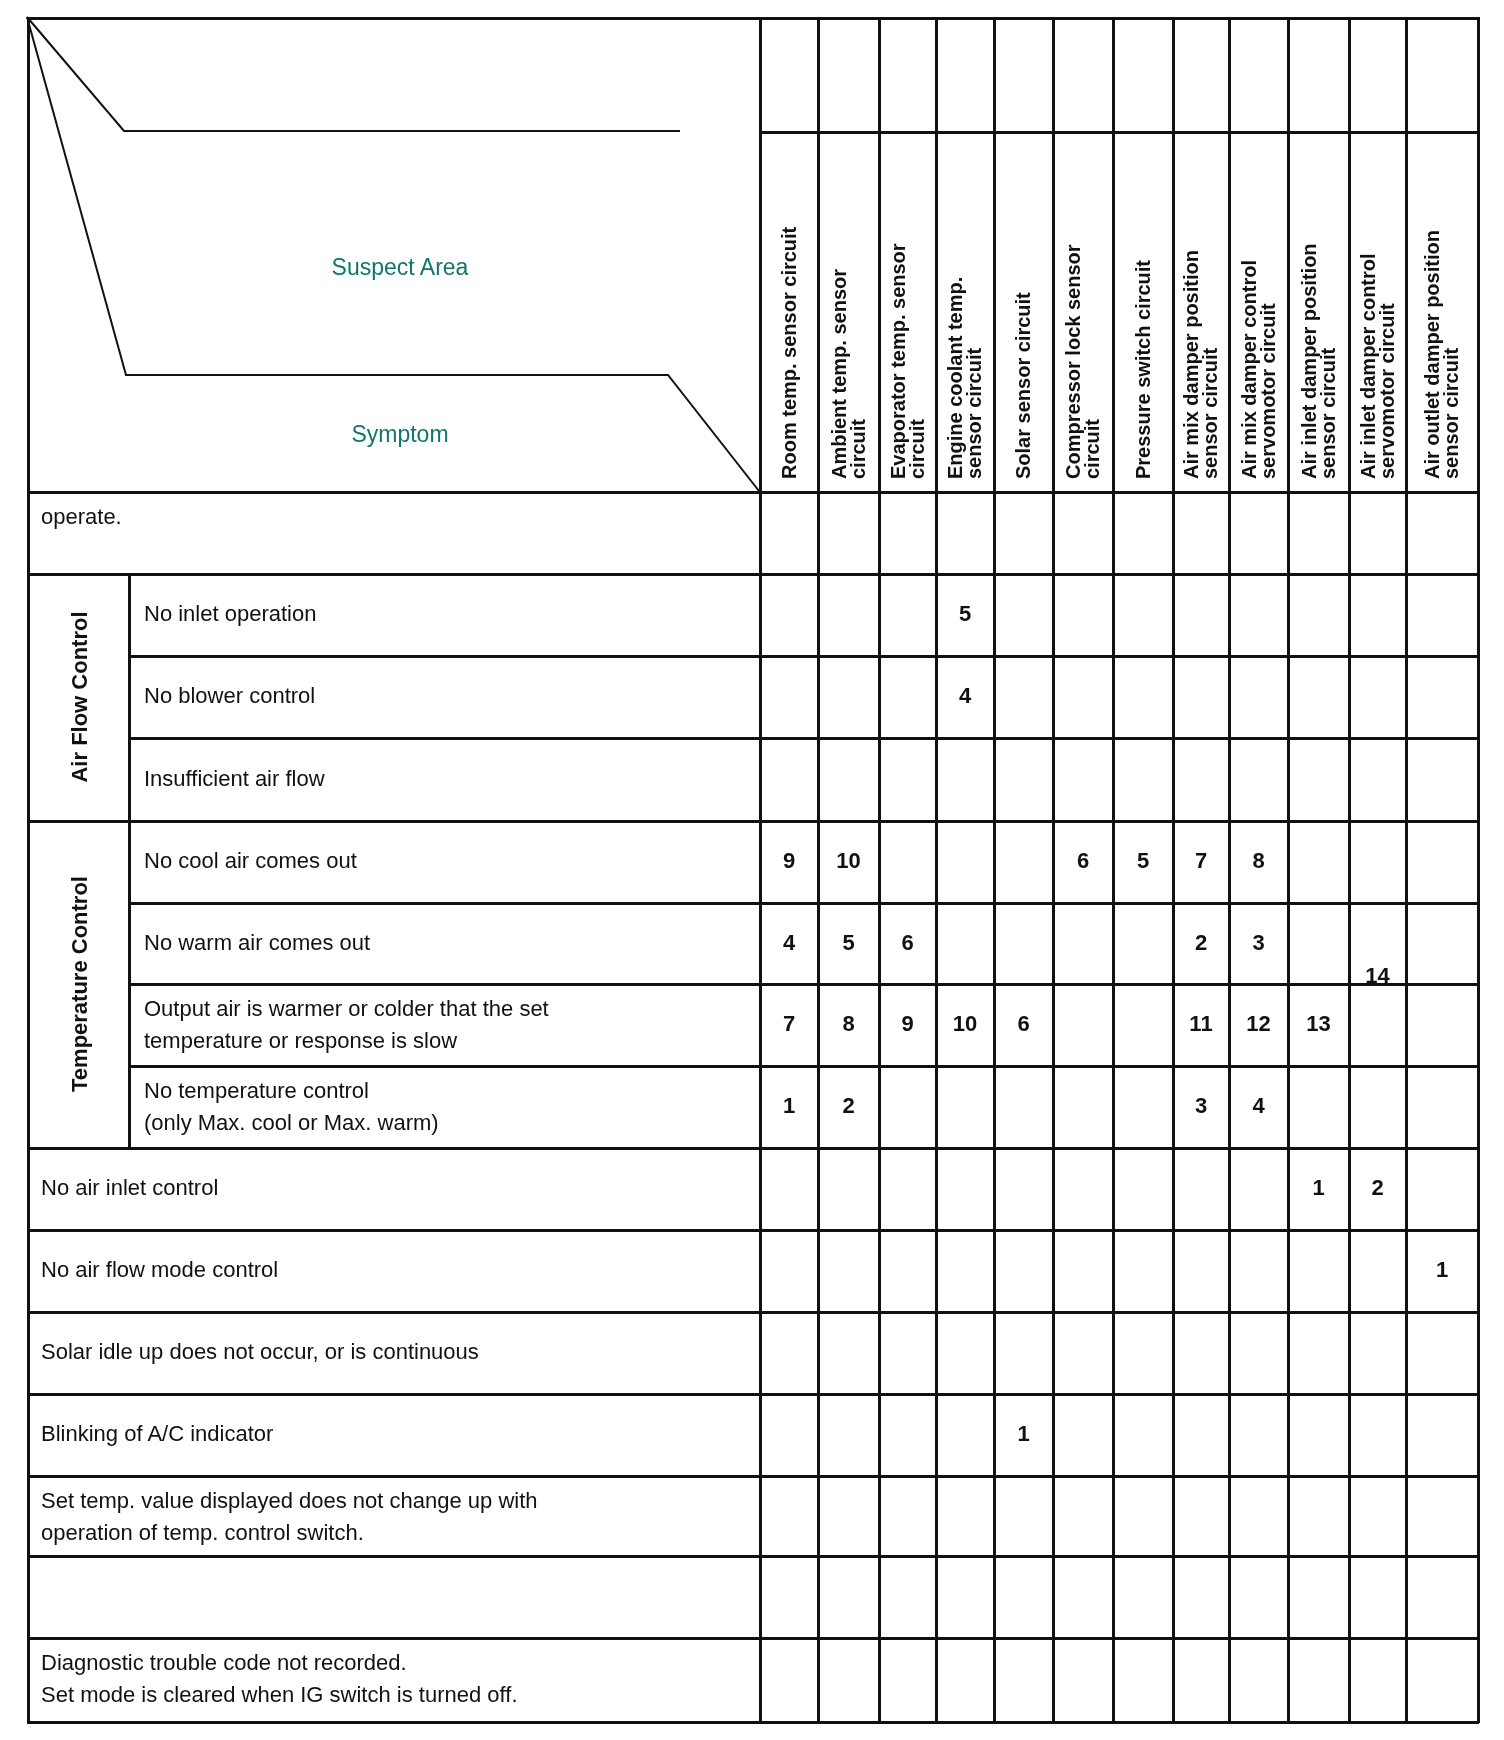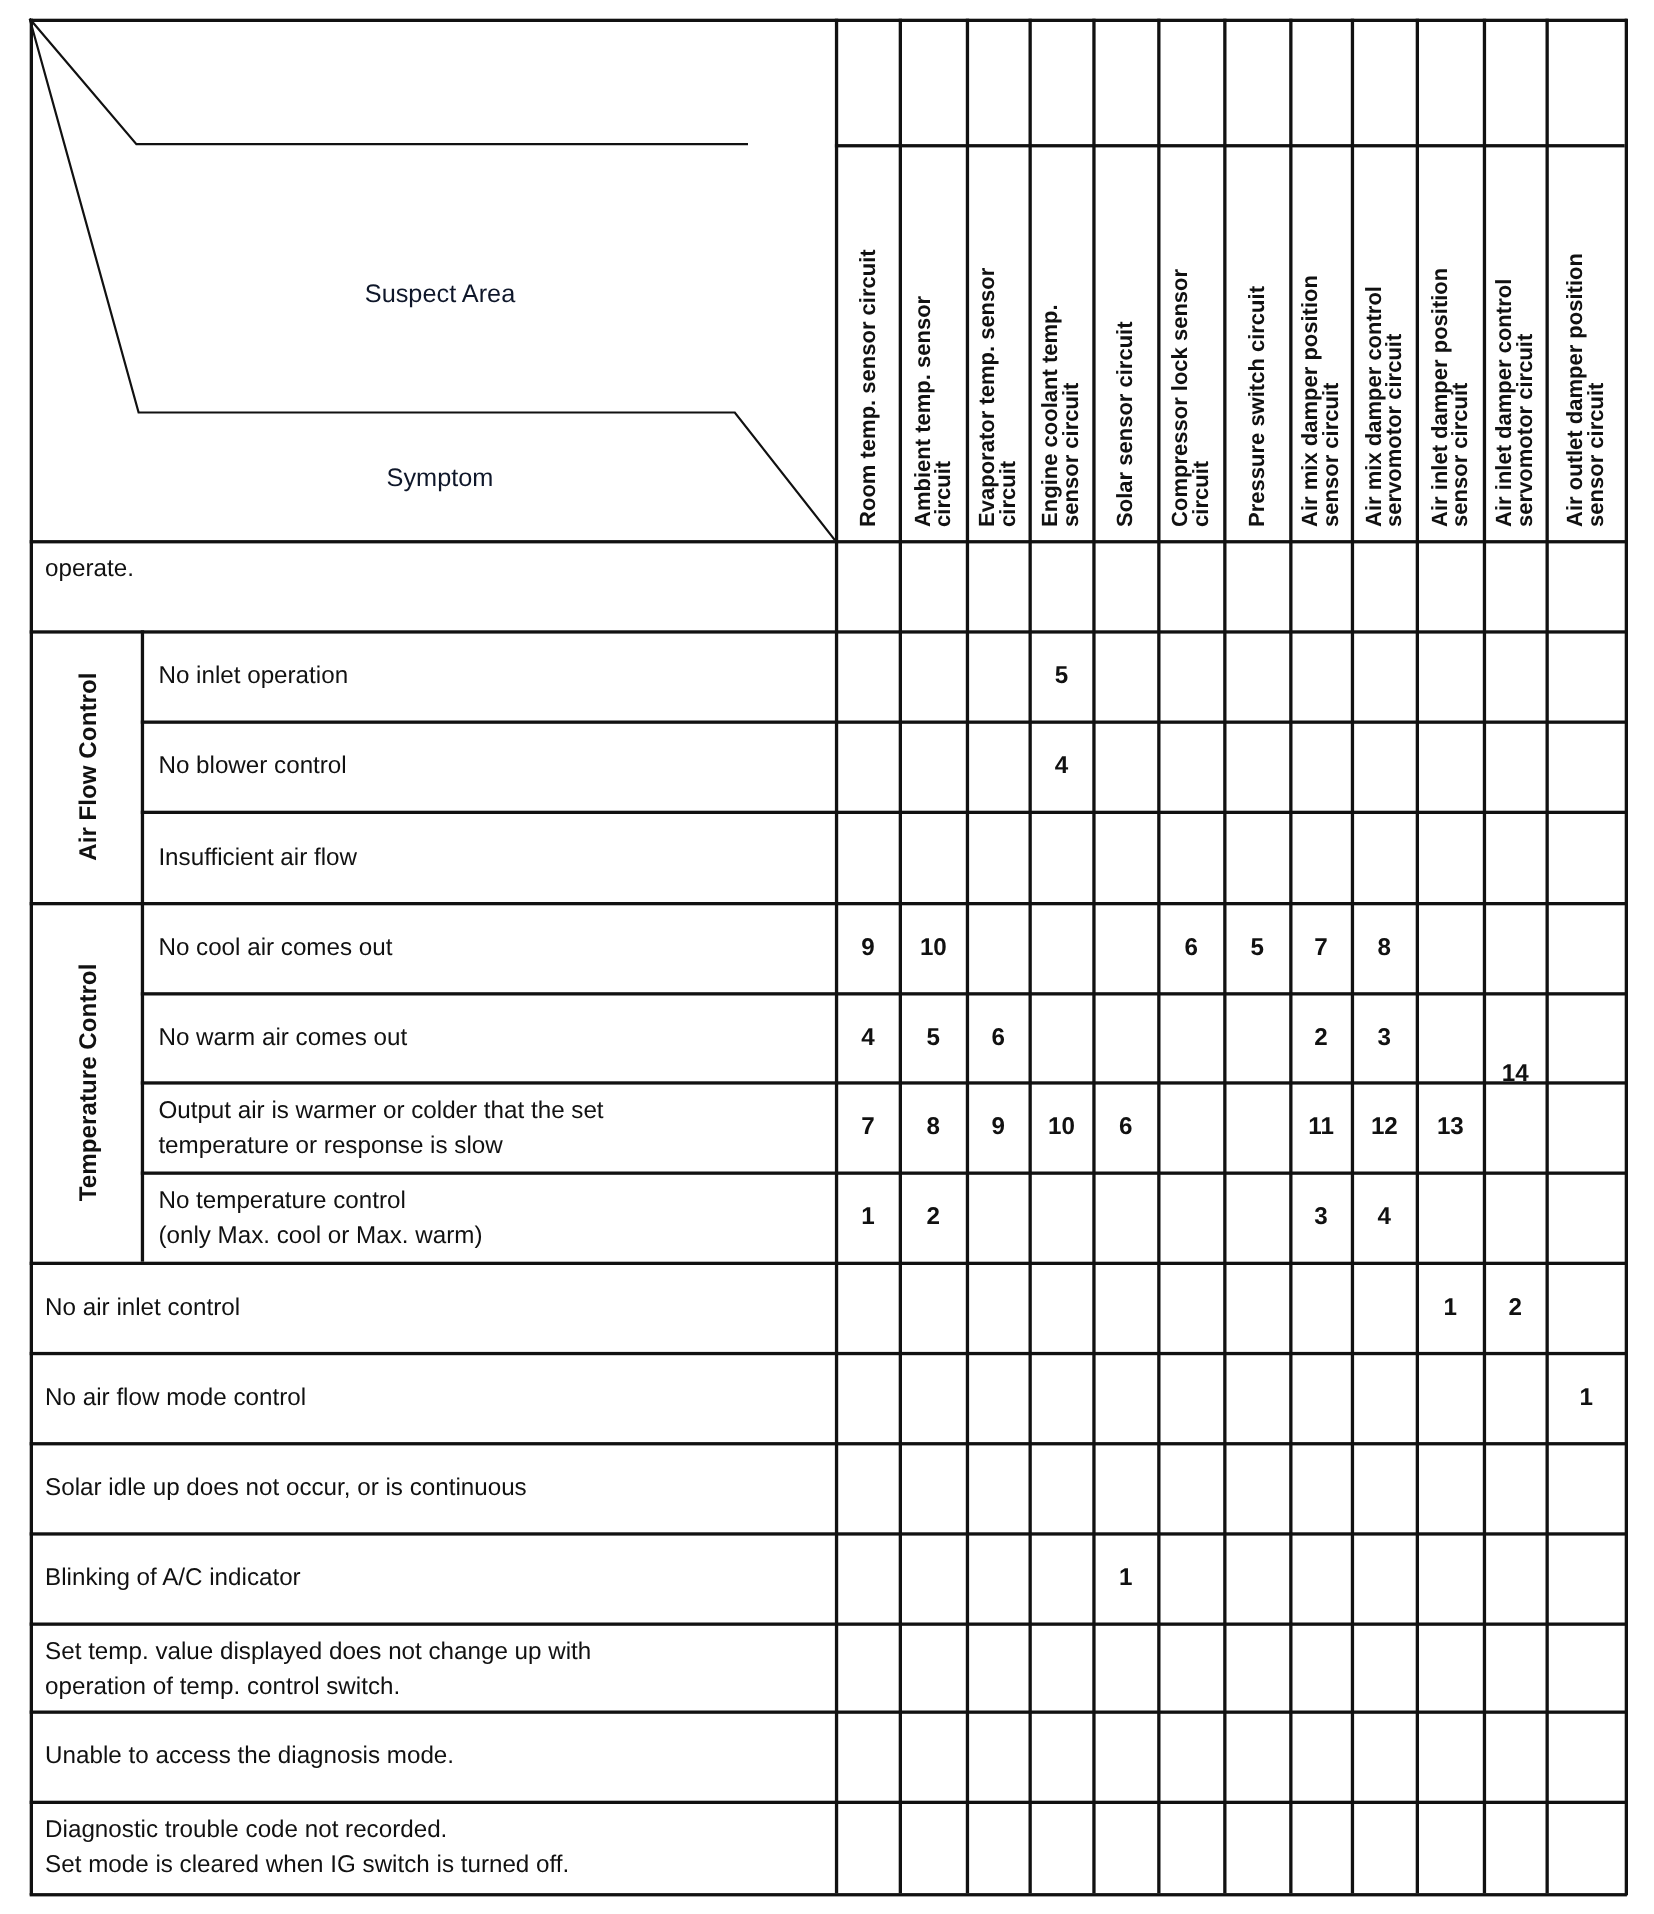--- a/index.html
+++ b/index.html
@@ -3,21 +3,21 @@
 <meta charset="utf-8">
 <style>
   html, body { margin: 0; padding: 0; background: #ffffff; }
   body { width: 1504px; height: 1740px; position: relative; font-family: "Liberation Sans", sans-serif; color: #111; }
   #sheet { position: absolute; left: 0; top: 0; width: 1504px; height: 1740px; }
   .hline, .vline { position: absolute; background: #111; }
   .cell-text { position: absolute; font-size: 22px; line-height: 32px; color: #111; white-space: nowrap; }
   .num { position: absolute; font-size: 22px; font-weight: bold; text-align: center; color: #111; transform: translate(-50%, -50%); }
   .colhead { position: absolute; font-size: 20px; font-weight: bold; line-height: 19px; color: #111; transform-origin: 0 0; transform: rotate(-90deg); white-space: nowrap; }
   .group-label { position: absolute; font-size: 22px; font-weight: bold; color: #111; transform: translate(-50%, -50%) rotate(-90deg); white-space: nowrap; }
-  .hdr-label { position: absolute; font-size: 23px; color: #0f172a; transform: translateX(-50%); white-space: nowrap; }
+  .hdr-label { position: absolute; font-size: 23px; color: #0f766e; transform: translateX(-50%); white-space: nowrap; }
   svg.diag { position: absolute; left: 0; top: 0; }
 </style>
 </head>
 <body>
 
 <div id="sheet">
   <svg class="diag" width="1504" height="1740">
     <polyline points="27,17 124,131 680,131" fill="none" stroke="#111" stroke-width="2"></polyline>
     <polyline points="27,17 126,375 668,375 759,491" fill="none" stroke="#111" stroke-width="2"></polyline>
   </svg>
@@ -296,23 +296,20 @@
     <div class="num" style="left: 907.5px; top: 1515px;"></div>
     <div class="num" style="left: 965px; top: 1515px;"></div>
     <div class="num" style="left: 1023.5px; top: 1515px;"></div>
     <div class="num" style="left: 1083px; top: 1515px;"></div>
     <div class="num" style="left: 1143px; top: 1515px;"></div>
     <div class="num" style="left: 1201px; top: 1515px;"></div>
     <div class="num" style="left: 1258.5px; top: 1515px;"></div>
     <div class="num" style="left: 1318.5px; top: 1515px;"></div>
     <div class="num" style="left: 1377.5px; top: 1515px;"></div>
     <div class="num" style="left: 1442px; top: 1515px;"></div>
-    <div class="cell-text" style="left: 41px; top: 1580px;">
-      <div>Unable to access the diagnosis mode.</div>
-    </div>
     <div class="num" style="left: 789px; top: 1596px;"></div>
     <div class="num" style="left: 848.5px; top: 1596px;"></div>
     <div class="num" style="left: 907.5px; top: 1596px;"></div>
     <div class="num" style="left: 965px; top: 1596px;"></div>
     <div class="num" style="left: 1023.5px; top: 1596px;"></div>
     <div class="num" style="left: 1083px; top: 1596px;"></div>
     <div class="num" style="left: 1143px; top: 1596px;"></div>
     <div class="num" style="left: 1201px; top: 1596px;"></div>
     <div class="num" style="left: 1258.5px; top: 1596px;"></div>
     <div class="num" style="left: 1318.5px; top: 1596px;"></div>

